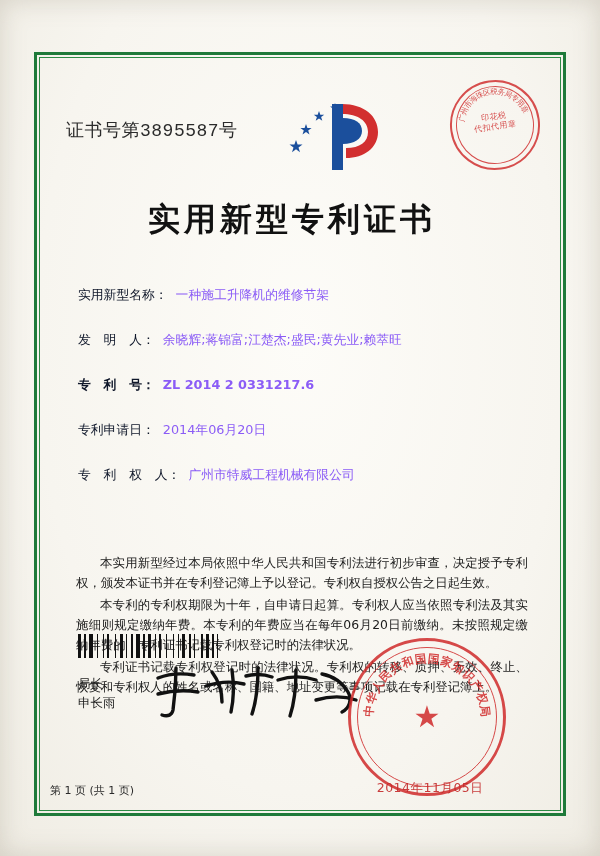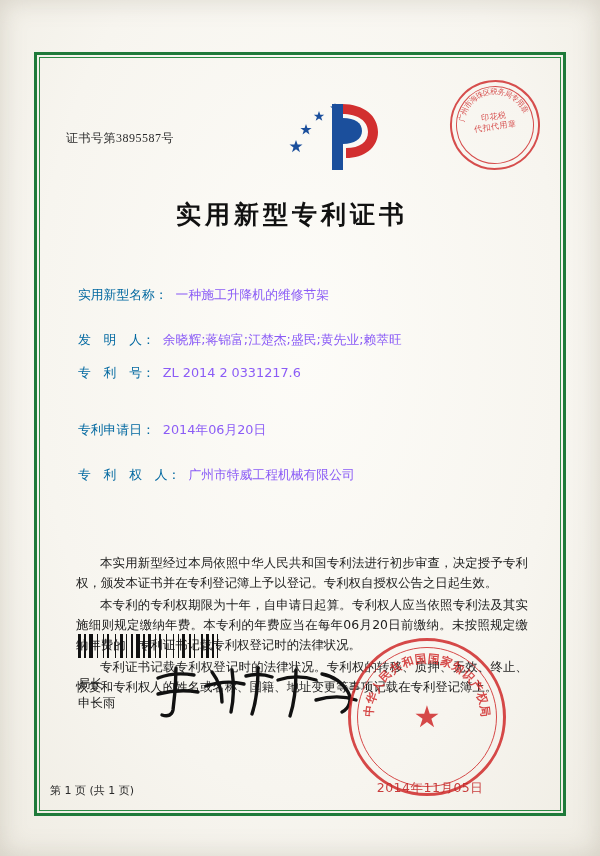--- a/index.html
+++ b/index.html
@@ -60,25 +60,24 @@
     top: 66px;
     right: 50px;
     bottom: 54px;
   }
 
   
   #cert-no {
     position: absolute;
     left: 16px;
     top: 52px;
-    font-size: 12px;
+    font-size: 18px;
     color: #2b2b2b;
     letter-spacing: 0.5px;
-    font-family: Liberation Serif, serif;
-    margin-top: 12px;
+    font-family: Liberation Mono, monospace;
   }
 
   
   #top-seal {
     position: absolute;
     right: 10px;
     top: 14px;
     width: 86px;
     height: 86px;
     border-radius: 50%;
@@ -126,38 +125,38 @@
     height: 86px;
   }
 
   
   #doc-title {
     position: absolute;
     left: 0;
     right: 16px;
     top: 132px;
     text-align: center;
-    font-size: 25px;
+    font-size: 32px;
     font-weight: bold;
     letter-spacing: 4px;
     color: #111;
     font-family: Liberation Serif, serif;
   }
 
   
   .field {
     position: absolute;
     left: 28px;
     font-size: 12.8px;
     color: #1c1c1c;
     white-space: nowrap;
   }
   .field .label {
     display: inline-block;
-    color: #0369a1;
+    color: #0f172a;
   }
   .field .value {
     display: inline-block;
     margin-left: 8px;
     color: #8b5cf6;
     margin-top: 13px;
   }
 
   
   #body-text {
@@ -320,21 +319,21 @@
     </div>
 
     <div id="doc-title">实用新型专利证书</div>
 
     <div class="field" style="top:208px;">
       <span class="label">实用新型名称：</span><span class="value">一种施工升降机的维修节架</span>
     </div>
     <div class="field" style="top:253px;">
       <span class="label">发　明　人：</span><span class="value">余晓辉;蒋锦富;江楚杰;盛民;黄先业;赖萃旺</span>
     </div>
-    <div class="field" style="top:286px;">
+    <div class="field" style="top:298px;font-weight:bold;">
       <span class="label">专　利　号：</span><span class="value">ZL 2014 2 0331217.6</span>
     </div>
     <div class="field" style="top:343px;">
       <span class="label">专利申请日：</span><span class="value">2014年06月20日</span>
     </div>
     <div class="field" style="top:388px;">
       <span class="label">专　利　权　人：</span><span class="value">广州市特威工程机械有限公司</span>
     </div>
 
     <div id="body-text" style="top:468px;">

